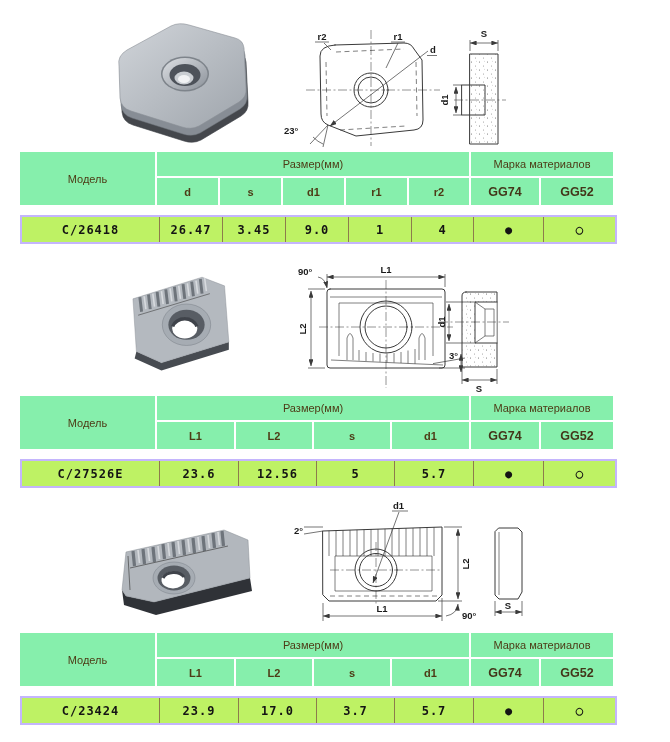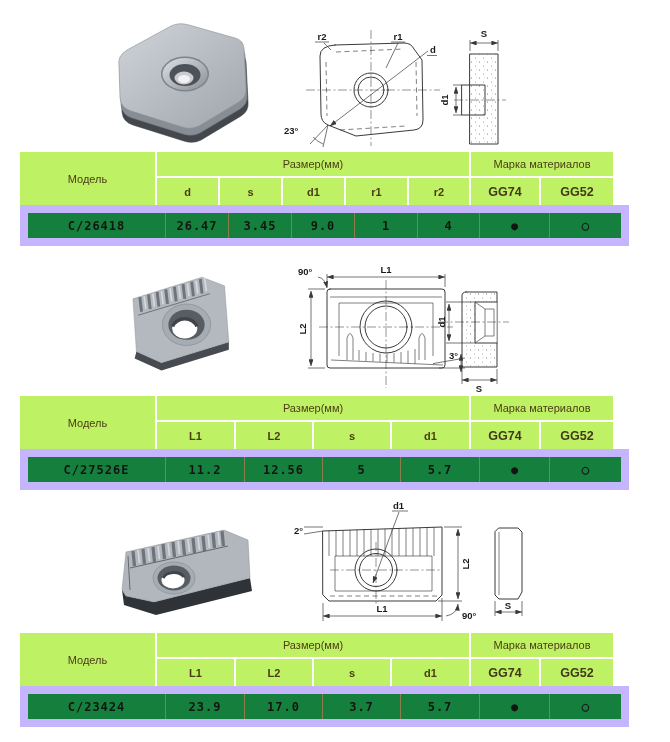--- a/index.html
+++ b/index.html
@@ -4,26 +4,26 @@
 <style>
   html,body{margin:0;padding:0;background:#fff;}
   #app{position:relative;width:670px;height:742px;background:#fff;overflow:hidden;
        font-family:"Liberation Sans",sans-serif;}
   .abs{position:absolute;}
 
   
   .tblwrap{position:absolute;left:20px;width:593px;}
   table{border-collapse:separate;border-spacing:0;table-layout:fixed;width:593px;}
   td{box-sizing:border-box;padding:0;text-align:center;vertical-align:middle;}
-  .header-table td{background:#bef264;color:#4d3b16;font-size:11px;height:26px;text-align:center;}
+  .header-table td{background:#86efac;color:#4d3b16;font-size:11px;height:26px;text-align:center;}
   .header-table tr.r2 td{height:27px;font-weight:bold;}
   .header-table td.gg{font-size:12.5px;font-weight:normal;color:#43361a;}
   .sep-r{border-right:2px solid #fff;}
   .sep-b{border-bottom:2px solid #fff;}
-  .data-table{margin-top:0;border:8px solid #c4b5fd;background:#15803d;}
+  .data-table{margin-top:10px;border:2px solid #c4b5fd;background:#bef264;}
   .data-table td{border-left:1px solid #8d7c4c;height:25px;
        font-family:"DejaVu Sans Mono",monospace;font-weight:bold;font-size:12px;color:#141414;
        letter-spacing:1px;}
   .data-table td:first-child{border-left:none;}
   .data-table td.dot{font-size:12px;letter-spacing:0;}
   .data-table td.ring{font-size:13px;letter-spacing:0;}
 
   
   .ln{fill:none;stroke:#3a3a3a;stroke-width:1;stroke-linejoin:round;stroke-linecap:round;}
   .thin{fill:none;stroke:#3a3a3a;stroke-width:.65;stroke-linejoin:round;}
@@ -277,21 +277,21 @@
             <col style="width:79px">
             <col style="width:78px">
             <col style="width:78px">
             <col style="width:79px">
             <col style="width:70px">
             <col style="width:72px">
           </colgroup>
         <tbody>
             <tr>
           <td>C/27526E</td>
-          <td>11.2</td>
+          <td>23.6</td>
           <td>12.56</td>
           <td>5</td>
           <td>5.7</td>
           <td class="dot">●</td>
           <td class="ring">○</td>
         </tr>
       </tbody>
         </table>
     </div>
   </div>

